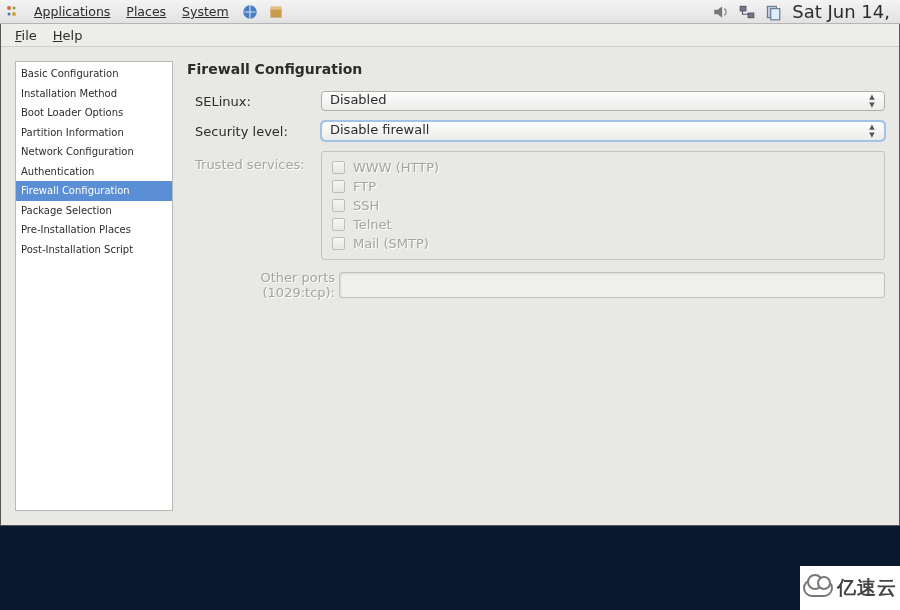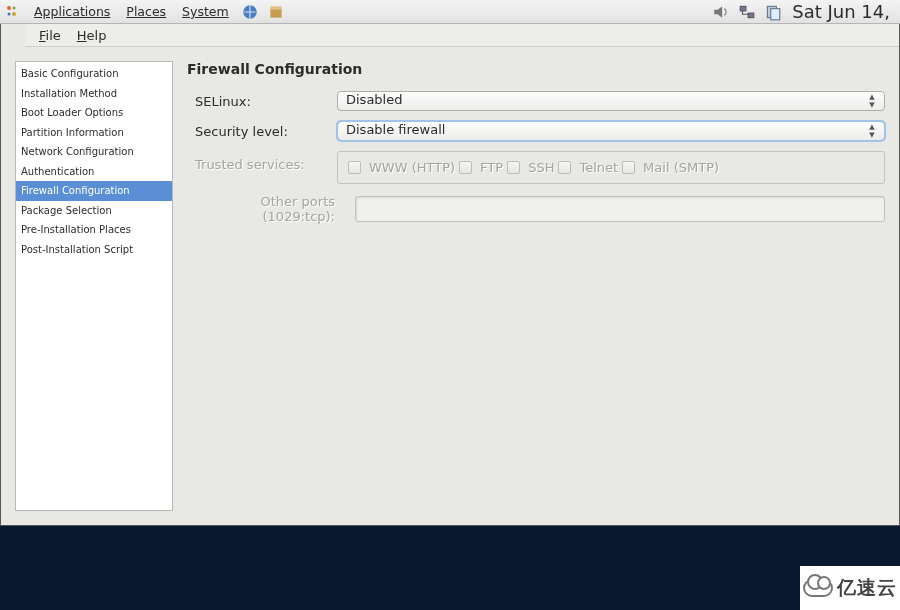--- a/index.html
+++ b/index.html
@@ -47,21 +47,20 @@
   .titlebar .title { position:absolute; left:0; right:0; text-align:center; pointer-events:none; font-weight:bold; }
   .win-ctrls { position:absolute; right:2px; display:flex; gap:0; }
   .win-ctrl { width:20px; height:20px; display:flex; align-items:center; justify-content:center; color:#ddd; cursor:default; font-size:11px; }
 
   .menubar {
     height: 15px;
     background: #ededea;
     border-bottom: 1px solid #cfcfcb;
     display: flex; align-items: center;
     padding: 11px 6px;
-    margin-left: 24px;
   }
   .menubar .menu { padding: 2px 8px; cursor:default; }
   .menubar .menu u { text-decoration: underline; }
 
   .window-body {
     display: flex;
     height: 478px;
     padding: 14px 14px 14px 14px;
     gap: 14px;
     background: #e8e8e4;
@@ -87,21 +86,21 @@
   }
 
   
   .main {
     flex: 1;
     display: flex; flex-direction: column;
     gap: 10px;
   }
   .section-title { font-weight: bold; font-size: 14px; margin-bottom: 4px; }
   .form-row {
-    display:flex; align-items:center; gap: 20px;
+    display:flex; align-items:center; gap: 4px;
   }
   .form-row .label {
     width: 130px;
     text-align: left;
     padding-left: 8px;
   }
   .form-row.disabled .label, .label.disabled { color: #a4a4a0; text-shadow: 1px 1px 0 #fff; }
   .combo {
     flex:1;
     height: 20px;
@@ -123,21 +122,21 @@
   .combo .spin::before { content:"▲"; }
   .combo .spin::after  { content:"▼"; }
 
   
   .services-box {
     flex:1;
     border: 1px solid #c3c3bf;
     border-radius: 3px;
     background: #e8e8e4;
     padding: 8px 10px;
-    display:flex; flex-direction:row; gap: 4px;
+    display:flex; flex-direction:column; gap: 4px;
   }
   .chk-row { display:flex; align-items:center; gap:8px; color:#a4a4a0; text-shadow: 1px 1px 0 #fff; }
   .chk {
     width:13px; height:13px; border:1px solid #bdbdb9; border-radius:2px;
     background: linear-gradient(#f6f6f5,#e6e6e3);
   }
 
   .ports-input {
     flex:1;
     height: 26px;

